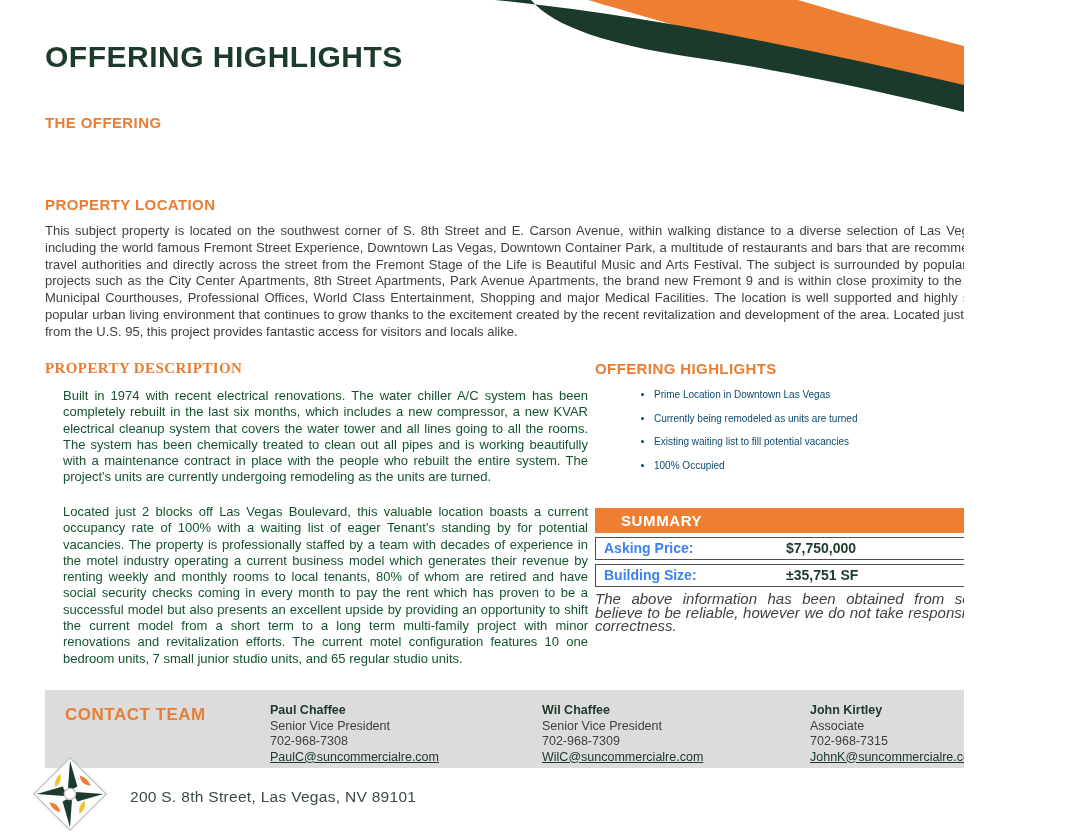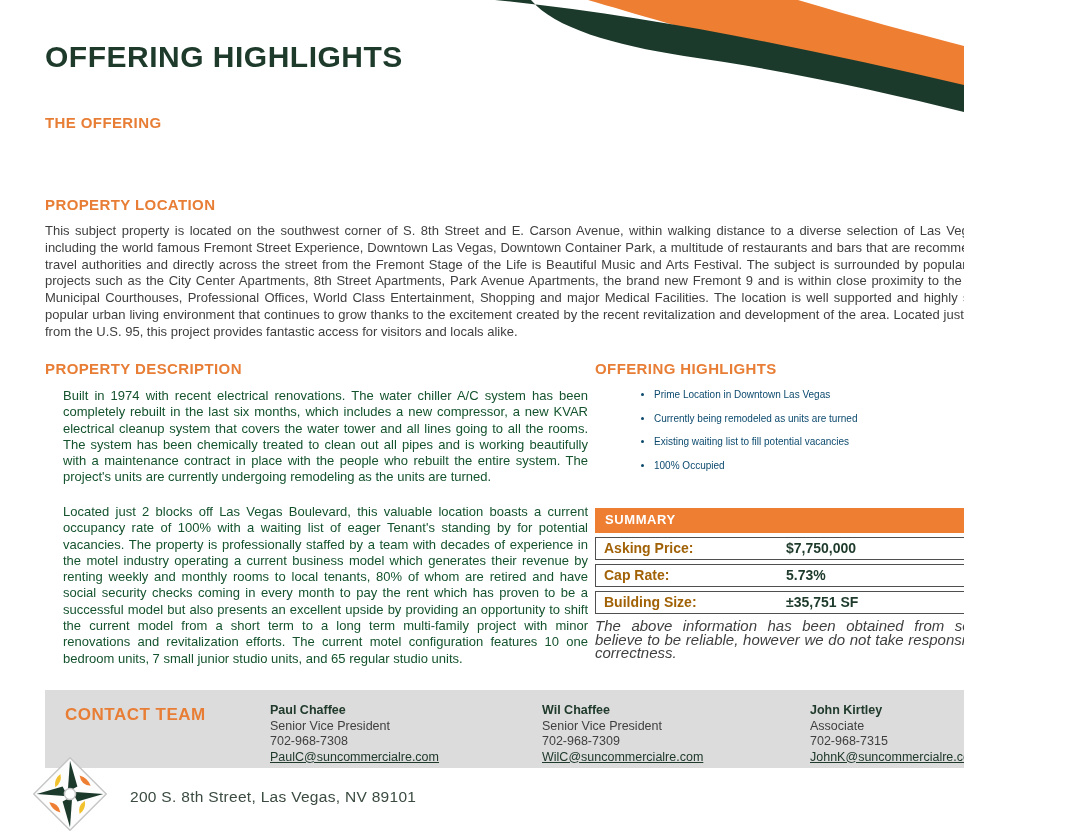--- a/index.html
+++ b/index.html
@@ -39,33 +39,33 @@
     position:absolute; left:640px; top:387px; width:400px;
     list-style:disc; padding-left:14px;
   }
   .hl-list li {
     font-size:10px; line-height:16px; margin-bottom:7.5px; color:#0c4a6e;
   }
   
   .summary { position:absolute; left:595px; top:508px; width:442px; }
   .summary-head {
     background:#ee7e32; color:#ffffff;
-    font-size:13px; font-weight:bold; letter-spacing:0.6px;
-    padding:4px 10px; height:25px;
+    font-size:15px; font-weight:bold; letter-spacing:0.6px;
+    padding:4px 26px; height:25px;
   }
   .sum-row {
     position:relative;
     border:1px solid #4f4f4f;
     height:23px; margin-top:4px;
     background:#ffffff;
     line-height:21px;
   }
   .sum-label {
     position:absolute; left:8px; top:0;
-    font-size:14px; font-weight:bold; color:#a16207;
+    font-size:14px; font-weight:bold; color:#3b82f6;
   }
   .sum-value {
     position:absolute; left:190px; top:0;
     font-size:14px; font-weight:bold; color:#1d3a2b;
   }
   .disclaimer {
     margin-top:5px;
     font-size:15px; font-style:italic; line-height:13.5px;
     color:#3f3f3f; text-align:justify;
   }
@@ -100,42 +100,38 @@
     <path d="M1,0 L37,0 C60,28 120,45 190,56 C290,70 390,92 470,112 L470,85 C320,50 160,16 1,0 Z" fill="#1c3a2b"></path>
   </svg>
 
   <div class="page-title">OFFERING HIGHLIGHTS</div>
 
   <div class="sec-head" style="left:45px; top:114px;">THE OFFERING</div>
 
   <div class="sec-head" style="left:45px; top:196px;">PROPERTY LOCATION</div>
   <div class="body-par" style="top:223px;">This subject property is located on the southwest corner of S. 8th Street and E. Carson Avenue, within walking distance to a diverse selection of Las Vegas hotspots including the world famous Fremont Street Experience, Downtown Las Vegas, Downtown Container Park, a multitude of restaurants and bars that are recommended by top travel authorities and directly across the street from the Fremont Stage of the Life is Beautiful Music and Arts Festival. The subject is surrounded by popular multi-family projects such as the City Center Apartments, 8th Street Apartments, Park Avenue Apartments, the brand new Fremont 9 and is within close proximity to the Federal and Municipal Courthouses, Professional Offices, World Class Entertainment, Shopping and major Medical Facilities. The location is well supported and highly suited to the popular urban living environment that continues to grow thanks to the excitement created by the recent revitalization and development of the area. Located just 1 mile away from the U.S. 95, this project provides fantastic access for visitors and locals alike.</div>
 
-  <div class="sec-head" style="left:45px; top:360px;">PROPERTY DESCRIPTION</div>
+  <div class="sec-head" style="left:45px; top:360px;font-family:Liberation Serif, serif;">PROPERTY DESCRIPTION</div>
   <div class="col-par" style="top:388px;">Built in 1974 with recent electrical renovations. The water chiller A/C system has been completely rebuilt in the last six months, which includes a new compressor, a new KVAR electrical cleanup system that covers the water tower and all lines going to all the rooms. The system has been chemically treated to clean out all pipes and is working beautifully with a maintenance contract in place with the people who rebuilt the entire system. The project's units are currently undergoing remodeling as the units are turned.</div>
   <div class="col-par" style="top:504px;">Located just 2 blocks off Las Vegas Boulevard, this valuable location boasts a current occupancy rate of 100% with a waiting list of eager Tenant's standing by for potential vacancies. The property is professionally staffed by a team with decades of experience in the motel industry operating a current business model which generates their revenue by renting weekly and monthly rooms to local tenants, 80% of whom are retired and have social security checks coming in every month to pay the rent which has proven to be a successful model but also presents an excellent upside by providing an opportunity to shift the current model from a short term to a long term multi-family project with minor renovations and revitalization efforts. The current motel configuration features 10 one bedroom units, 7 small junior studio units, and 65 regular studio units.</div>
 
   <div class="sec-head" style="left:595px; top:360px;">OFFERING HIGHLIGHTS</div>
   <ul class="hl-list">
     <li>Prime Location in Downtown Las Vegas</li>
     <li>Currently being remodeled as units are turned</li>
     <li>Existing waiting list to fill potential vacancies</li>
     <li>100% Occupied</li>
   </ul>
 
   <div class="summary">
     <div class="summary-head">SUMMARY</div>
 
     <div class="sum-row">
       <span class="sum-label">Asking Price:</span>
       <span class="sum-value">$7,750,000</span>
-    </div>
-    <div class="sum-row">
-      <span class="sum-label">Cap Rate:</span>
-      <span class="sum-value">5.73%</span>
     </div>
     <div class="sum-row">
       <span class="sum-label">Building Size:</span>
       <span class="sum-value">±35,751 SF</span>
     </div>
 
     <div class="disclaimer">The above information has been obtained from sources we believe to be reliable, however we do not take responsibility for its correctness.</div>
   </div>
 
   <div class="contact-bar">

